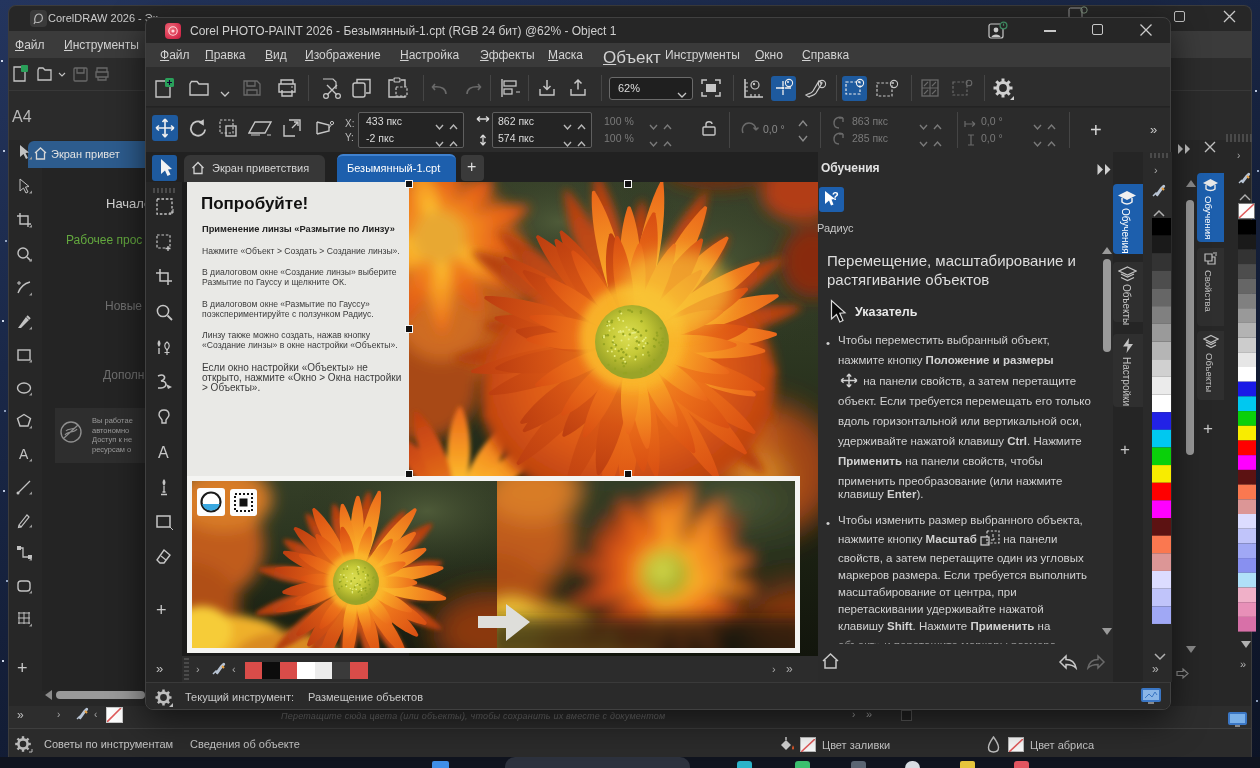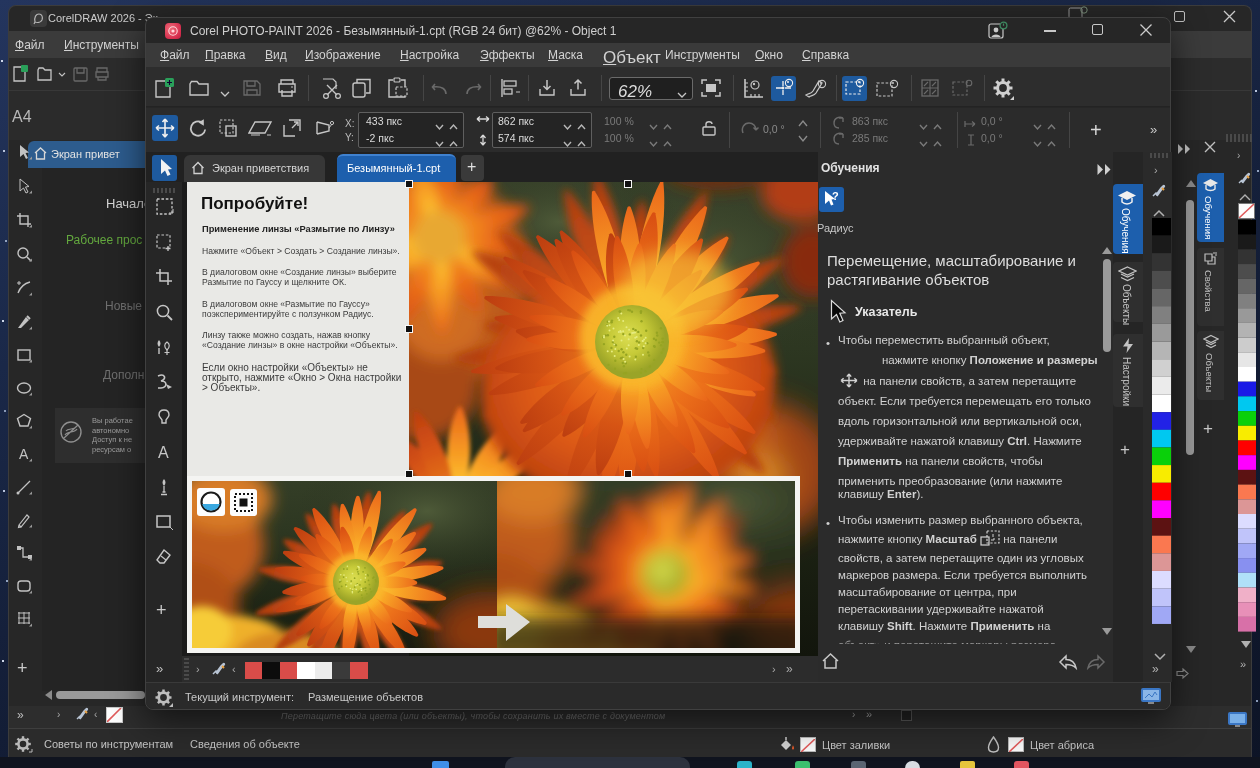--- a/index.html
+++ b/index.html
@@ -374,21 +374,21 @@
 <div class="abs" style="left:536px;top:77px;"><svg width="22" height="22">
       <path d="M11 3 L11 12 M7.5 9 L11 12.5 L14.5 9" fill="none" stroke="#c6c6c6" stroke-width="1.5"></path>
       <path d="M4 12 L4 18 L18 18 L18 12" fill="none" stroke="#c6c6c6" stroke-width="1.4"></path>
     </svg></div>
 <div class="abs" style="left:567px;top:77px;"><svg width="22" height="22">
       <path d="M11 12.5 L11 3 M7.5 6.5 L11 3 L14.5 6.5" fill="none" stroke="#c6c6c6" stroke-width="1.5"></path>
       <path d="M4 12 L4 18 L18 18 L18 12" fill="none" stroke="#c6c6c6" stroke-width="1.4"></path>
     </svg></div>
 <div class="abs" style="left:601px;top:75px;width:1px;height:26px;background:#454545;"></div>
 <div class="abs" style="left:609px;top:77px;width:84px;height:23px;background:#1f1f1f;border:1px solid #6a6a6a;border-radius:3px;"></div>
-<div class="abs" style="left:618px;top:82px;font-size:17px;color:#dddddd;font-style:italic;">62%</div>
+<div class="abs" style="left:618px;top:82px;font-size:11px;color:#dddddd;">62%</div>
 <div class="abs" style="left:676px;top:85px;"><svg width="12" height="8">
       <path d="M2 2 L6 6 L10 2" fill="none" stroke="#c6c6c6" stroke-width="1.3"></path>
     </svg></div>
 <div class="abs" style="left:699px;top:77px;"><svg width="24" height="22">
       <path d="M8 3 L3 3 L3 7 M16 3 L21 3 L21 7 M3 15 L3 19 L8 19 M21 15 L21 19 L16 19" fill="none" stroke="#c6c6c6" stroke-width="1.5"></path>
       <rect x="7" y="7" width="10" height="8" fill="#c6c6c6"></rect>
     </svg></div>
 <div class="abs" style="left:733px;top:75px;width:1px;height:26px;background:#454545;"></div>
 <div class="abs" style="left:741px;top:77px;"><svg width="24" height="22">
       <path d="M4 2 L4 20 L22 20" fill="none" stroke="#c6c6c6" stroke-width="1.6"></path>
@@ -1389,21 +1389,21 @@
       <text x="13" y="13" font-size="11" font-weight="bold" fill="#fff" font-family="Liberation Sans">?</text>
     </svg></div>
 <div class="abs" style="left:817px;top:222px;font-size:11px;color:#c6c6c6;">Радиус</div>
 <div class="abs" style="left:827px;top:252px;width:280px;font-size:15px;line-height:18.5px;color:#dedede;">Перемещение, масштабирование и растягивание объектов</div>
 <div class="abs" style="left:828px;top:299px;"><svg width="20" height="26">
       <path d="M3.5 1.5 L3.5 20 L8.5 15.5 L11.8 23 L15 21.5 L11.8 14.2 L17 13.8 Z" fill="#0a0a0a" stroke="#dcdcdc" stroke-width="1.2"></path>
     </svg></div>
 <div class="abs" style="left:855px;top:305px;font-size:12.5px;font-weight:bold;color:#e8e8e8;">Указатель</div>
 <div class="abs" style="left:826px;top:337px;font-size:11.5px;color:#d2d2d2;">•</div>
 <div class="abs" style="left:838px;top:334px;width:262px;font-size:11.5px;color:#d2d2d2;white-space:nowrap;">Чтобы переместить выбранный объект,</div>
-<div class="abs" style="left:838px;top:354px;width:262px;font-size:11.5px;color:#d2d2d2;white-space:nowrap;margin-left:44px;">нажмите кнопку <b>Положение и размеры</b></div>
+<div class="abs" style="left:838px;top:354px;width:262px;font-size:11.5px;color:#d2d2d2;white-space:nowrap;">нажмите кнопку <b>Положение и размеры</b></div>
 <div class="abs" style="left:838px;top:373px;width:262px;font-size:11.5px;color:#d2d2d2;white-space:nowrap;"><svg width="22" height="15" style="vertical-align:-3px">
       <path d="M11 1 L11 14 M3 7.5 L19 7.5 M11 1 L8.8 3.6 M11 1 L13.2 3.6 M11 14 L8.8 11.4 M11 14 L13.2 11.4 M3 7.5 L5.6 5.3 M3 7.5 L5.6 9.7 M19 7.5 L16.4 5.3 M19 7.5 L16.4 9.7" stroke="#d2d2d2" stroke-width="1.4" fill="none"></path>
     </svg> на панели свойств, а затем перетащите</div>
 <div class="abs" style="left:838px;top:395px;width:262px;font-size:11.5px;color:#d2d2d2;white-space:nowrap;">объект. Если требуется перемещать его только</div>
 <div class="abs" style="left:838px;top:415px;width:262px;font-size:11.5px;color:#d2d2d2;white-space:nowrap;">вдоль горизонтальной или вертикальной оси,</div>
 <div class="abs" style="left:838px;top:435px;width:262px;font-size:11.5px;color:#d2d2d2;white-space:nowrap;">удерживайте нажатой клавишу <b>Ctrl</b>. Нажмите</div>
 <div class="abs" style="left:838px;top:455px;width:262px;font-size:11.5px;color:#d2d2d2;white-space:nowrap;"><b>Применить</b> на панели свойств, чтобы</div>
 <div class="abs" style="left:838px;top:475px;width:262px;font-size:11.5px;color:#d2d2d2;white-space:nowrap;">применить преобразование (или нажмите</div>
 <div class="abs" style="left:838px;top:488px;width:262px;font-size:11.5px;color:#d2d2d2;white-space:nowrap;">клавишу <b>Enter</b>).</div>
 <div class="abs" style="left:826px;top:517px;font-size:11.5px;color:#d2d2d2;">•</div>

